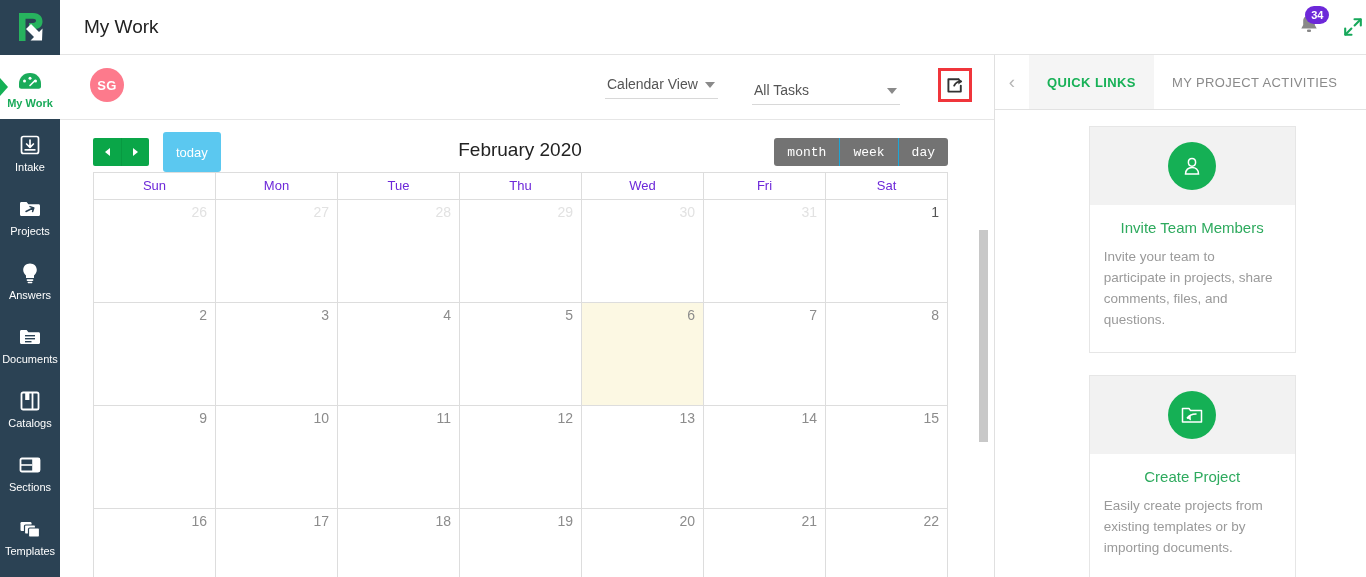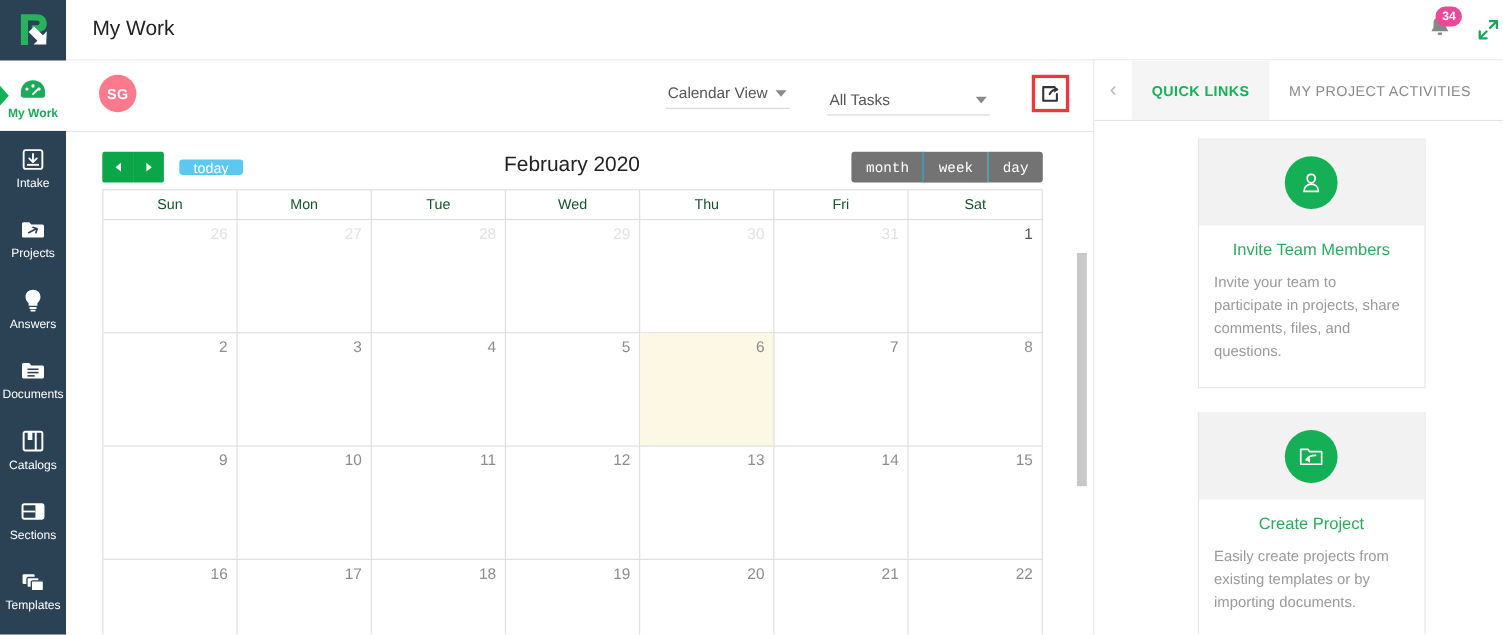--- a/index.html
+++ b/index.html
@@ -80,21 +80,21 @@
   }
   .topbar-right {
     margin-left: auto;
     display: flex; align-items: center; gap: 20px;
     padding-right: 8px;
   }
   .bell-wrap { position: relative; width: 26px; height: 30px; cursor: pointer; }
   .badge {
     position: absolute;
     top: -6px; left: 8px;
-    background: #ec4899;
+    background: #6d28d9;
     color: #fff;
     font-size: 11px;
     font-weight: 700;
     border-radius: 11px;
     min-width: 24px; height: 18px;
     line-height: 18px;
     text-align: center;
     padding: 0 5px;
     z-index: 3;
   }
@@ -197,21 +197,21 @@
   .nav-btn + .nav-btn { border-radius: 0 2px 2px 0; border-left: 1px solid #089a41; }
   .tri-left { width:0;height:0;border-top:4px solid transparent;border-bottom:4px solid transparent;border-right:5px solid #fff; }
   .tri-right { width:0;height:0;border-top:4px solid transparent;border-bottom:4px solid transparent;border-left:5px solid #fff; }
   .today-btn {
     margin-left: 14px;
     background: #5bc8f0;
     color: #fff;
     border: none;
     border-radius: 3px;
     font-size: 13px;
-    height: 14px;
+    height: 40px;
     padding: 0 13px;
     cursor: pointer;
     font-family: "Liberation Sans", sans-serif;
   }
   .cal-title {
     position: absolute;
     left: 0; right: 0;
     text-align: center;
     font-size: 19px;
     color: #222;
@@ -244,21 +244,21 @@
     border-bottom: none;
     width: 855px;
   }
   .cal-head { display: flex; }
   .cal-head .dow {
     flex: 1 1 0;
     border-right: 1px solid #dddddd;
     border-bottom: 1px solid #dddddd;
     text-align: center;
     font-size: 13px;
-    color: #14532d;
+    color: #6d28d9;
     padding: 5px 0 5px 0;
     height: 27px;
   }
   .cal-row { display: flex; height: 103px; }
   .cal-cell {
     flex: 1 1 0;
     border-right: 1px solid #dddddd;
     border-bottom: 1px solid #dddddd;
     padding: 4px 8px 0 0;
     text-align: right;
@@ -534,22 +534,22 @@
               <button class="view-btn">week</button>
               <button class="view-btn">day</button>
             </div>
           </div>
 
           <div class="cal-table">
             <div class="cal-head">
               <div class="dow">Sun</div>
               <div class="dow">Mon</div>
               <div class="dow">Tue</div>
+              <div class="dow">Thu</div>
               <div class="dow">Wed</div>
-              <div class="dow">Thu</div>
               <div class="dow">Fri</div>
               <div class="dow">Sat</div>
             </div>
 
             <div class="cal-row">
               <div class="cal-cell other">26</div>
               <div class="cal-cell other">27</div>
               <div class="cal-cell other">28</div>
               <div class="cal-cell other">29</div>
               <div class="cal-cell other">30</div>

